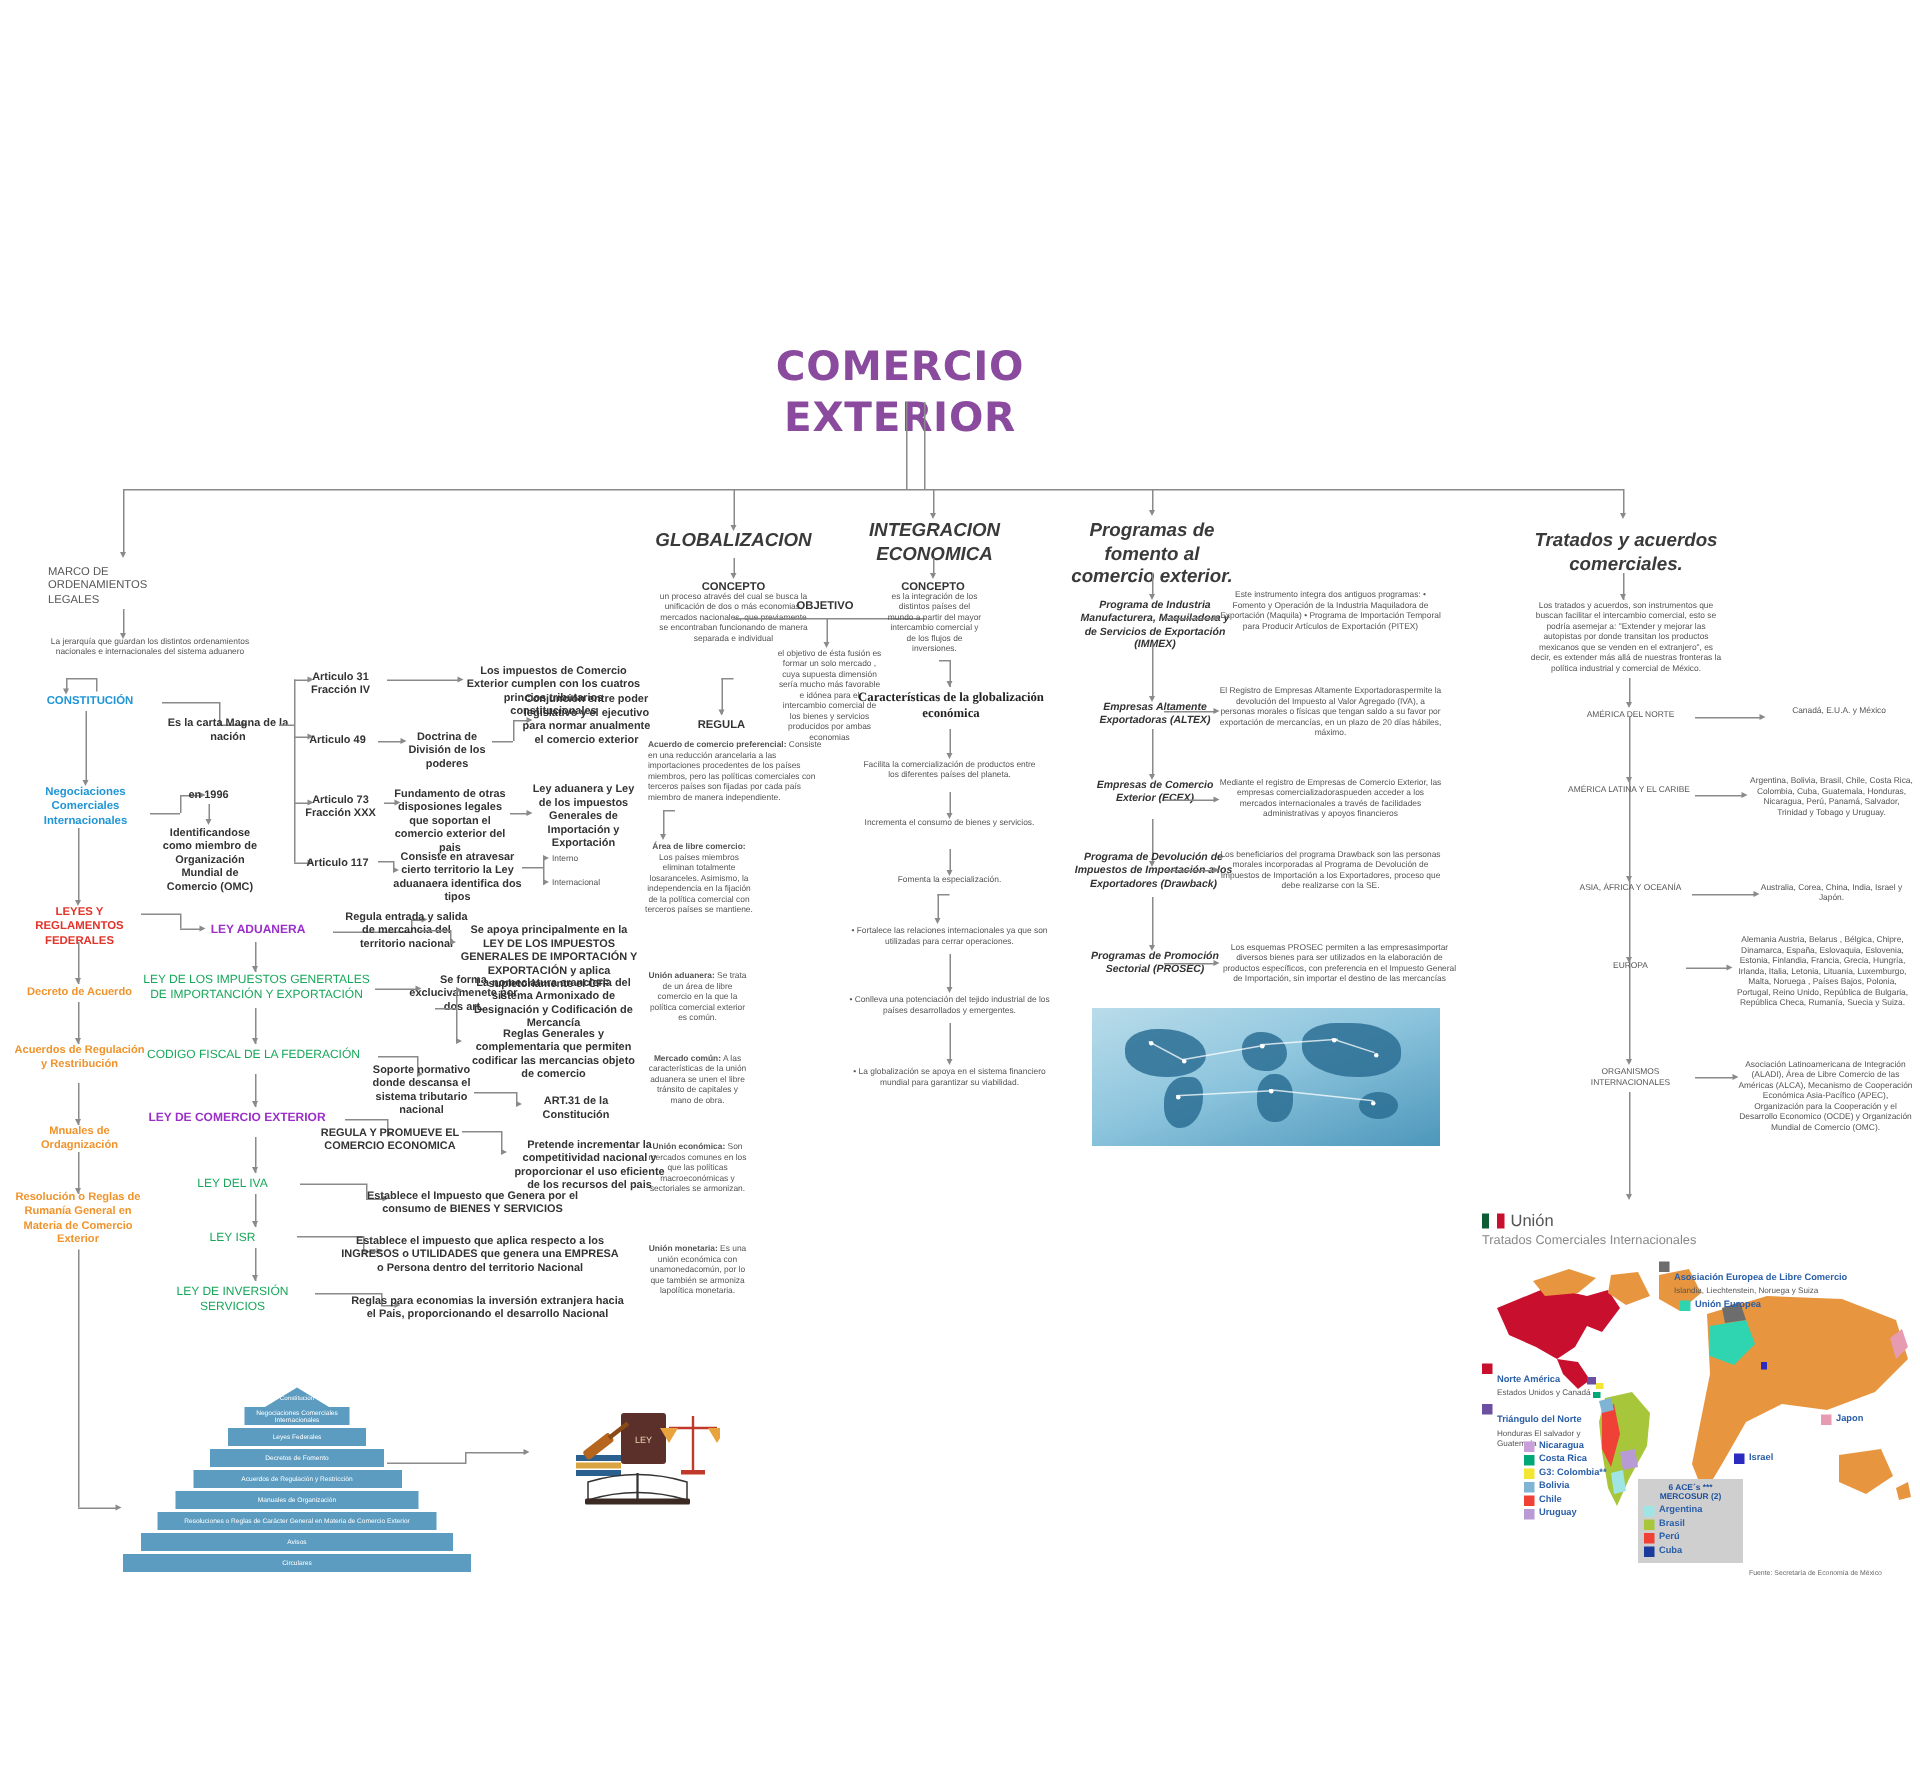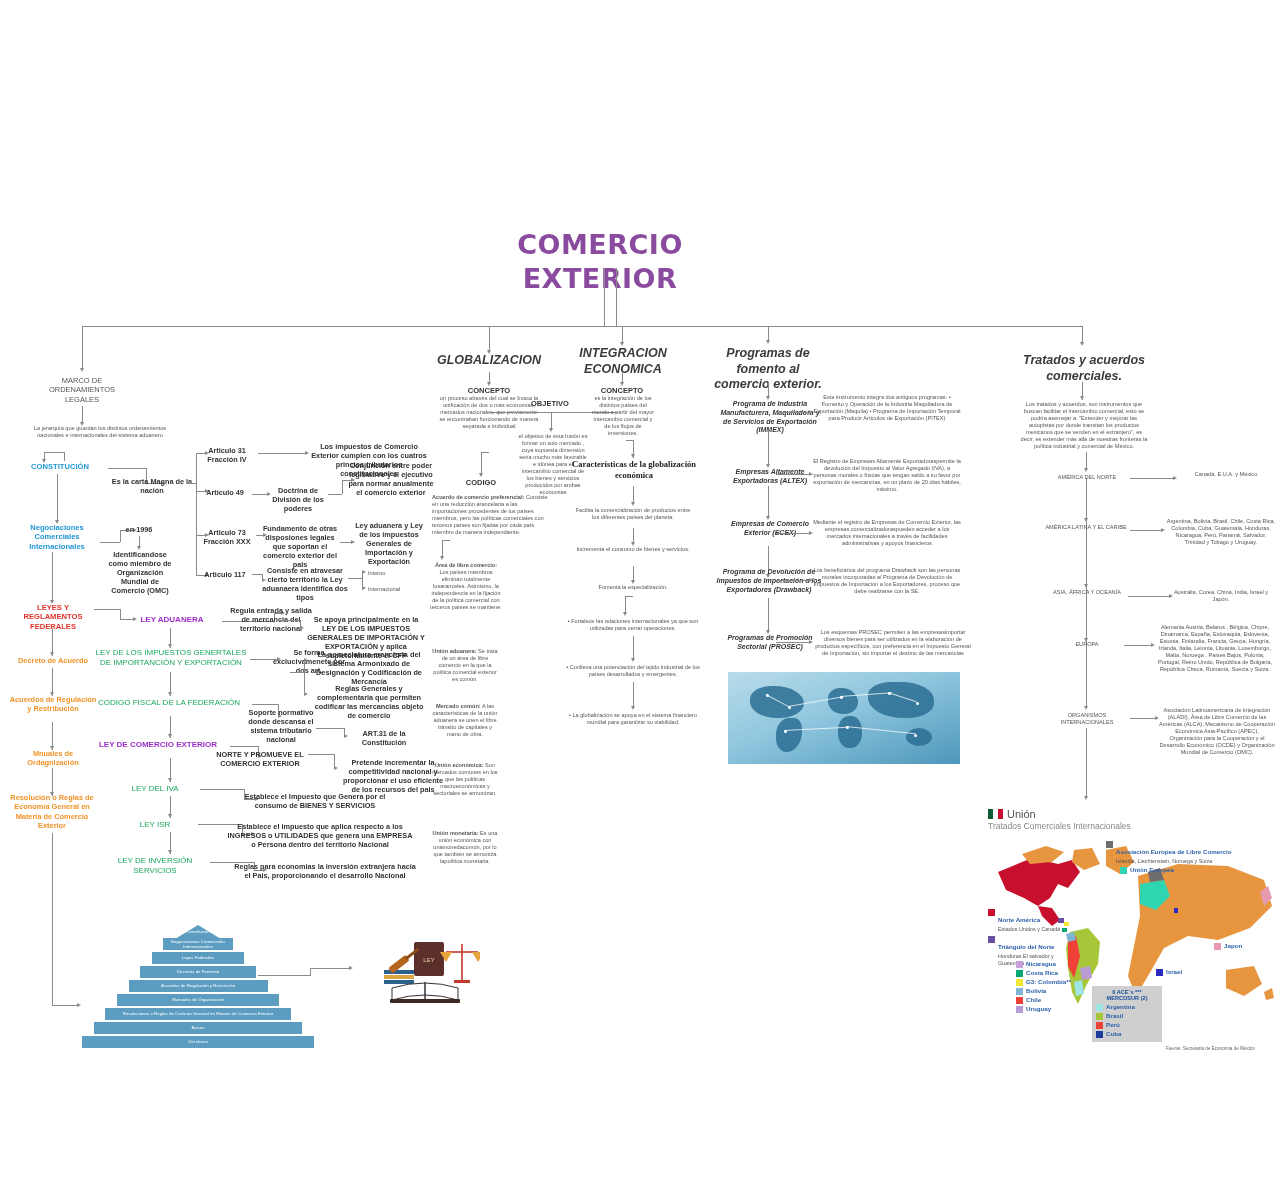--- a/index.html
+++ b/index.html
@@ -3,21 +3,21 @@
 <meta charset="utf-8">
 <style>
   html,body{margin:0;padding:0;background:#fff;}
   body{width:1280px;height:1190px;position:relative;overflow:hidden;
        font-family:"Liberation Sans",sans-serif;color:#3a3a3a;}
   .t{position:absolute;line-height:1.25;}
   
   .title{font-family:"DejaVu Sans",sans-serif;font-weight:bold;font-size:27px;
          color:#8a4a9e;letter-spacing:.5px;text-align:center;}
   .branch{font-style:italic;font-weight:bold;font-size:12.5px;color:#3a3a3a;text-align:center;}
-  .node-gray{font-size:7.5px;color:#555;text-align:center;}
+  .node-gray{font-size:7.5px;color:#555;text-align:left;}
   .node-gray-b{font-size:7.5px;color:#333;text-align:center;font-weight:bold;}
   .node-dark{font-size:7.3px;color:#333;text-align:center;font-weight:bold;}
   .tiny{font-size:5.6px;color:#555;text-align:center;}
   .tiny-l{font-size:5.6px;color:#555;text-align:left;}
   .blue{color:#2196d6;font-weight:bold;font-size:7.6px;text-align:center;}
   .red{color:#e1342b;font-weight:bold;font-size:7.6px;text-align:center;}
   .orange{color:#f0932b;font-weight:bold;font-size:7.4px;text-align:center;}
   .purple{color:#9b30c9;font-weight:bold;font-size:8px;text-align:center;}
   .green{color:#19a85b;font-weight:normal;font-size:8px;text-align:center;}
   .ital{font-style:italic;font-weight:bold;font-size:7px;text-align:center;color:#333;}
@@ -169,21 +169,21 @@
 <div class="arw arw-d" style="left:50px;top:652px;"></div>
 <div class="t orange" style="left:8px;top:656px;width:90px;">Decreto de Acuerdo</div>
 <div class="ln vl" style="left:52px;top:668px;height:28px;"></div>
 <div class="arw arw-d" style="left:50px;top:692px;"></div>
 <div class="t orange" style="left:8px;top:695px;width:90px;">Acuerdos de Regulación y Restribución</div>
 <div class="ln vl" style="left:52px;top:722px;height:28px;"></div>
 <div class="arw arw-d" style="left:50px;top:746px;"></div>
 <div class="t orange" style="left:8px;top:749px;width:90px;">Mnuales de Ordagnización</div>
 <div class="ln vl" style="left:52px;top:768px;height:28px;"></div>
 <div class="arw arw-d" style="left:50px;top:792px;"></div>
-<div class="t orange" style="left:4px;top:793px;width:96px;">Resolución o Reglas de Economía General en Materia de Comercio Exterior</div>
+<div class="t orange" style="left:4px;top:793px;width:96px;">Resolución o Reglas de Rumanía General en Materia de Comercio Exterior</div>
 
 <div class="ln vl" style="left:52px;top:833px;height:172px;"></div>
 <div class="ln hl" style="left:52px;top:1005px;width:26px;"></div>
 <div class="arw arw-r" style="left:77px;top:1003px;"></div>
 
 <div class="ln hl" style="left:94px;top:609px;width:26px;"></div>
 <div class="ln vl" style="left:120px;top:609px;height:10px;"></div>
 <div class="ln hl" style="left:120px;top:619px;width:14px;"></div>
 <div class="arw arw-r" style="left:133px;top:617px;"></div>
 
@@ -222,21 +222,21 @@
 <div class="ln vl" style="left:344px;top:728px;height:8px;"></div>
 <div class="arw arw-r" style="left:344px;top:734px;"></div>
 <div class="t node-dark" style="left:350px;top:729px;width:68px;">ART.31 de la Constitución</div>
 
 <div class="ln vl" style="left:170px;top:716px;height:22px;"></div>
 <div class="arw arw-d" style="left:168px;top:734px;"></div>
 <div class="t purple" style="left:86px;top:740px;width:144px;">LEY DE COMERCIO EXTERIOR</div>
 <div class="ln hl" style="left:230px;top:746px;width:28px;"></div>
 <div class="ln vl" style="left:258px;top:746px;height:10px;"></div>
 <div class="arw arw-r" style="left:258px;top:754px;"></div>
-<div class="t node-dark" style="left:212px;top:750px;width:96px;">NORTE Y PROMUEVE EL COMERCIO EXTERIOR</div>
+<div class="t node-dark" style="left:212px;top:750px;width:96px;">REGULA Y PROMUEVE EL COMERCIO ECONOMICA</div>
 <div class="ln hl" style="left:308px;top:754px;width:26px;"></div>
 <div class="ln vl" style="left:334px;top:754px;height:14px;"></div>
 <div class="arw arw-r" style="left:334px;top:766px;"></div>
 <div class="t node-dark" style="left:340px;top:758px;width:106px;">Pretende incrementar la competitividad nacional y proporcionar el uso eficiente de los recursos del pais</div>
 
 <div class="ln vl" style="left:170px;top:758px;height:24px;"></div>
 <div class="arw arw-d" style="left:168px;top:778px;"></div>
 <div class="t green" style="left:110px;top:784px;width:90px;">LEY DEL IVA</div>
 <div class="ln hl" style="left:200px;top:789px;width:44px;"></div>
 <div class="ln vl" style="left:244px;top:789px;height:10px;"></div>
@@ -308,21 +308,21 @@
 
 <div class="ln hl" style="left:489px;top:412px;width:128px;"></div>
 <div class="t node-gray-b" style="left:520px;top:399px;width:60px;">OBJETIVO</div>
 <div class="ln vl" style="left:551px;top:412px;height:18px;"></div>
 <div class="arw arw-d" style="left:549px;top:428px;"></div>
 <div class="t tiny" style="left:518px;top:433px;width:70px;">el objetivo de ésta fusión es formar un solo mercado , cuya supuesta dimensión sería mucho más favorable e idónea para el intercambio comercial de los bienes y servicios producidos por ambas economias</div>
 
 <div class="ln vl" style="left:481px;top:452px;height:24px;"></div>
 <div class="ln hl" style="left:481px;top:452px;width:8px;"></div>
 <div class="arw arw-d" style="left:479px;top:473px;"></div>
-<div class="t node-gray-b" style="left:451px;top:478px;width:60px;">CODIGO</div>
+<div class="t node-gray-b" style="left:451px;top:478px;width:60px;">REGULA</div>
 
 <div class="t tiny-l" style="left:432px;top:494px;width:116px;">
   <b>Acuerdo de comercio preferencial:</b>
   <span>Consiste en una reducción arancelaria a las importaciones procedentes de los países miembros, pero las políticas comerciales con terceros países son fijadas por cada país miembro de manera independiente.</span>
 </div>
 <div class="ln vl" style="left:442px;top:540px;height:18px;"></div>
 <div class="ln hl" style="left:442px;top:540px;width:8px;"></div>
 <div class="arw arw-d" style="left:440px;top:556px;"></div>
 <div class="t tiny" style="left:430px;top:562px;width:72px;">
   <b>Área de libre comercio:</b>

